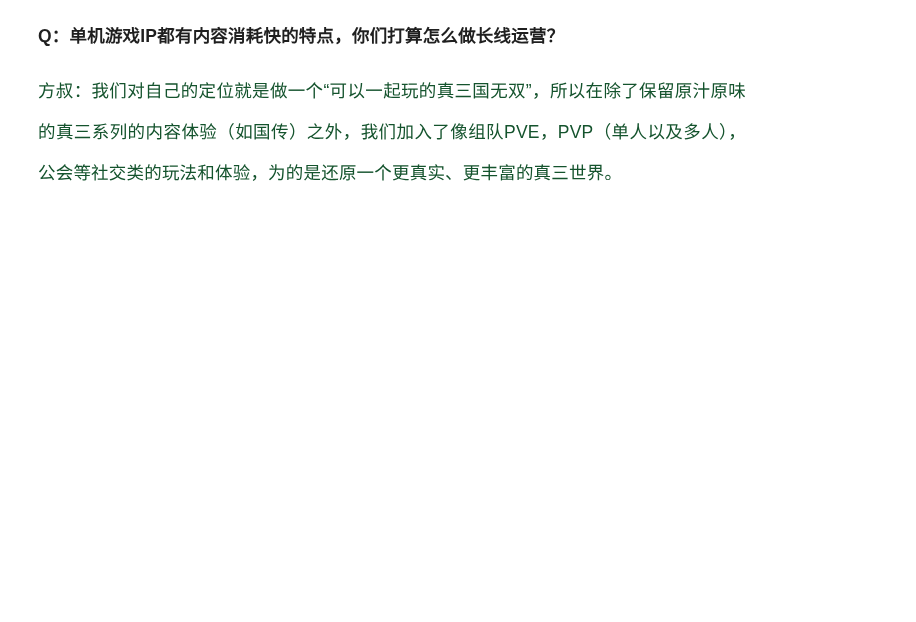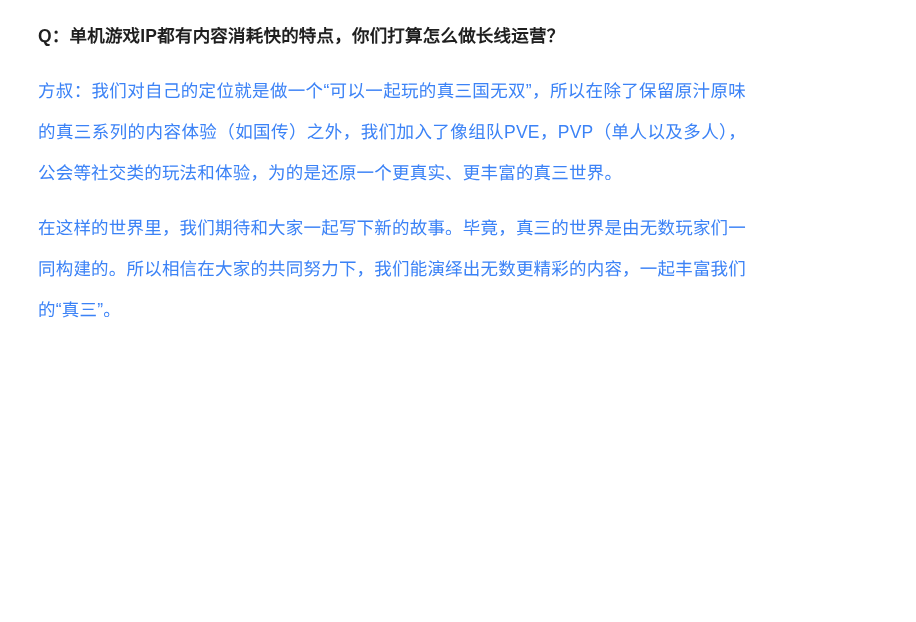--- a/index.html
+++ b/index.html
@@ -18,30 +18,29 @@
     box-sizing: border-box;
     width: 784px;
     padding: 16px 38px 0 38px;
   }
   .para {
     margin: 0 0 14px 0;
     font-size: 17.5px;
     line-height: 41px;
     letter-spacing: 0.2px;
     text-align: justify;
-    color: #3b82f6;
+    color: #14532d;
   }
   .para.question {
     font-weight: bold;
     color: #1f1f1f;
   }
   .para.answer {
     font-weight: normal;
   }
 </style>
 </head>
 <body>
 
 <div class="article">
   <p class="para question">Q：单机游戏IP都有内容消耗快的特点，你们打算怎么做长线运营？</p>
   <p class="para answer">方叔：我们对自己的定位就是做一个“可以一起玩的真三国无双”，所以在除了保留原汁原味的真三系列的内容体验（如国传）之外，我们加入了像组队PVE，PVP（单人以及多人），公会等社交类的玩法和体验，为的是还原一个更真实、更丰富的真三世界。</p>
-  <p class="para answer">在这样的世界里，我们期待和大家一起写下新的故事。毕竟，真三的世界是由无数玩家们一同构建的。所以相信在大家的共同努力下，我们能演绎出无数更精彩的内容，一起丰富我们的“真三”。</p>
 </div>
 
 </body></html>

